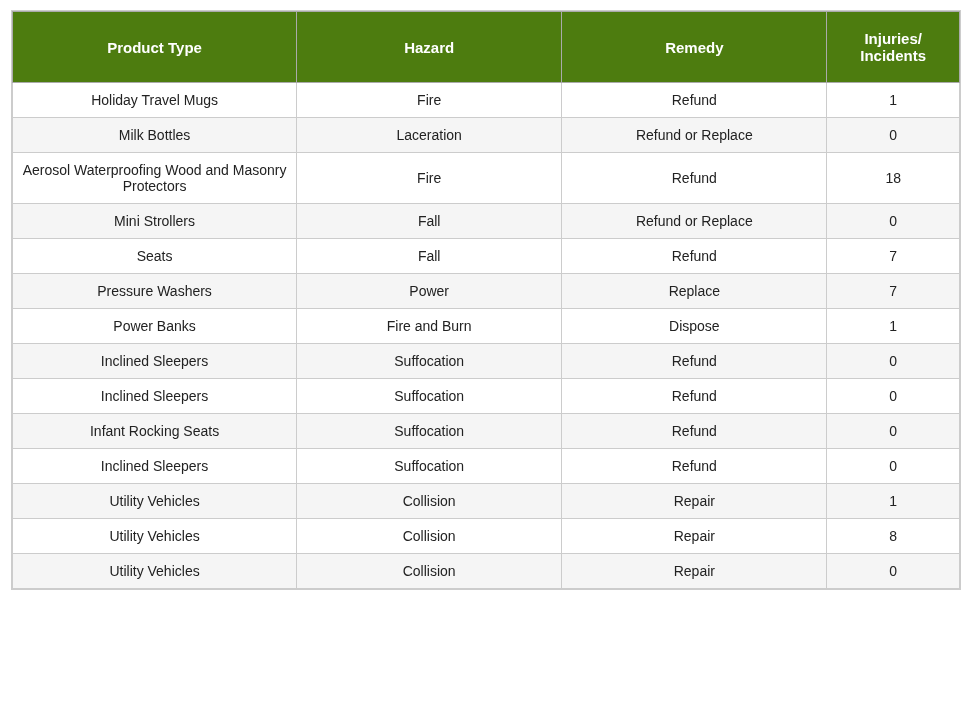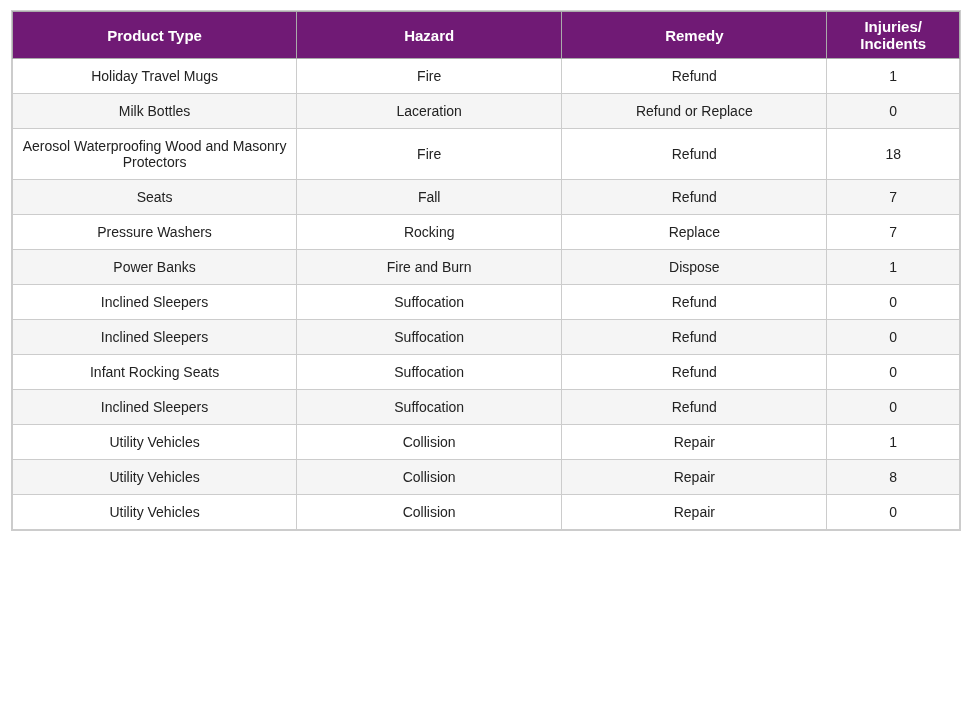--- a/index.html
+++ b/index.html
@@ -24,25 +24,25 @@
       width: 950px;
       border: 1px solid #cccccc;
     }
 
     table {
       width: 100%;
       border-collapse: collapse;
     }
 
     thead tr th {
-      background-color: #701a75;
+      background-color: #4d7c0f;
       color: #ffffff;
       font-weight: bold;
       text-align: center;
-      padding: 6px 8px;
+      padding: 18px 8px;
       border: 1px solid #aaaaaa;
       font-size: 15px;
     }
 
     tbody tr td {
       text-align: center;
       padding: 9px 8px;
       border: 1px solid #cccccc;
       color: #222222;
       font-size: 14px;
@@ -100,28 +100,34 @@
           <td>Refund or Replace</td>
           <td>0</td>
         </tr>
         <tr>
           <td class="col-product">Aerosol Waterproofing Wood and Masonry Protectors</td>
           <td>Fire</td>
           <td>Refund</td>
           <td>18</td>
         </tr>
         <tr>
+          <td class="col-product">Mini Strollers</td>
+          <td>Fall</td>
+          <td>Refund or Replace</td>
+          <td>0</td>
+        </tr>
+        <tr>
           <td class="col-product">Seats</td>
           <td>Fall</td>
           <td>Refund</td>
           <td>7</td>
         </tr>
         <tr>
           <td class="col-product">Pressure Washers</td>
-          <td>Rocking</td>
+          <td>Power</td>
           <td>Replace</td>
           <td>7</td>
         </tr>
         <tr>
           <td class="col-product">Power Banks</td>
           <td>Fire and Burn</td>
           <td>Dispose</td>
           <td>1</td>
         </tr>
         <tr>

